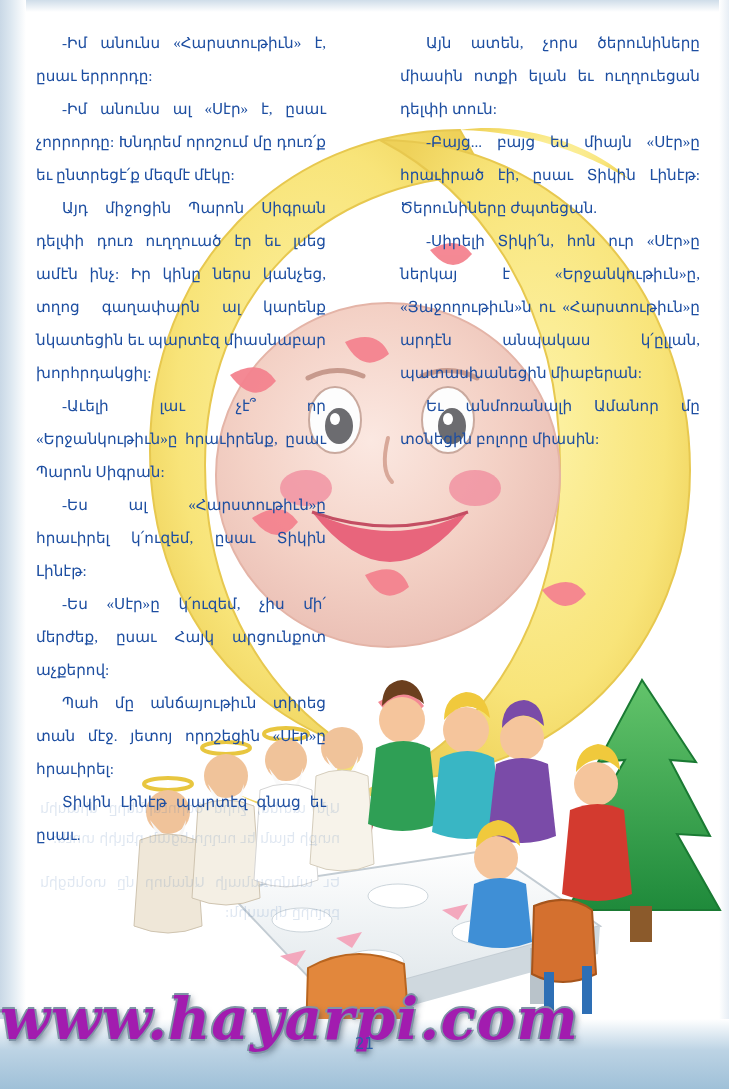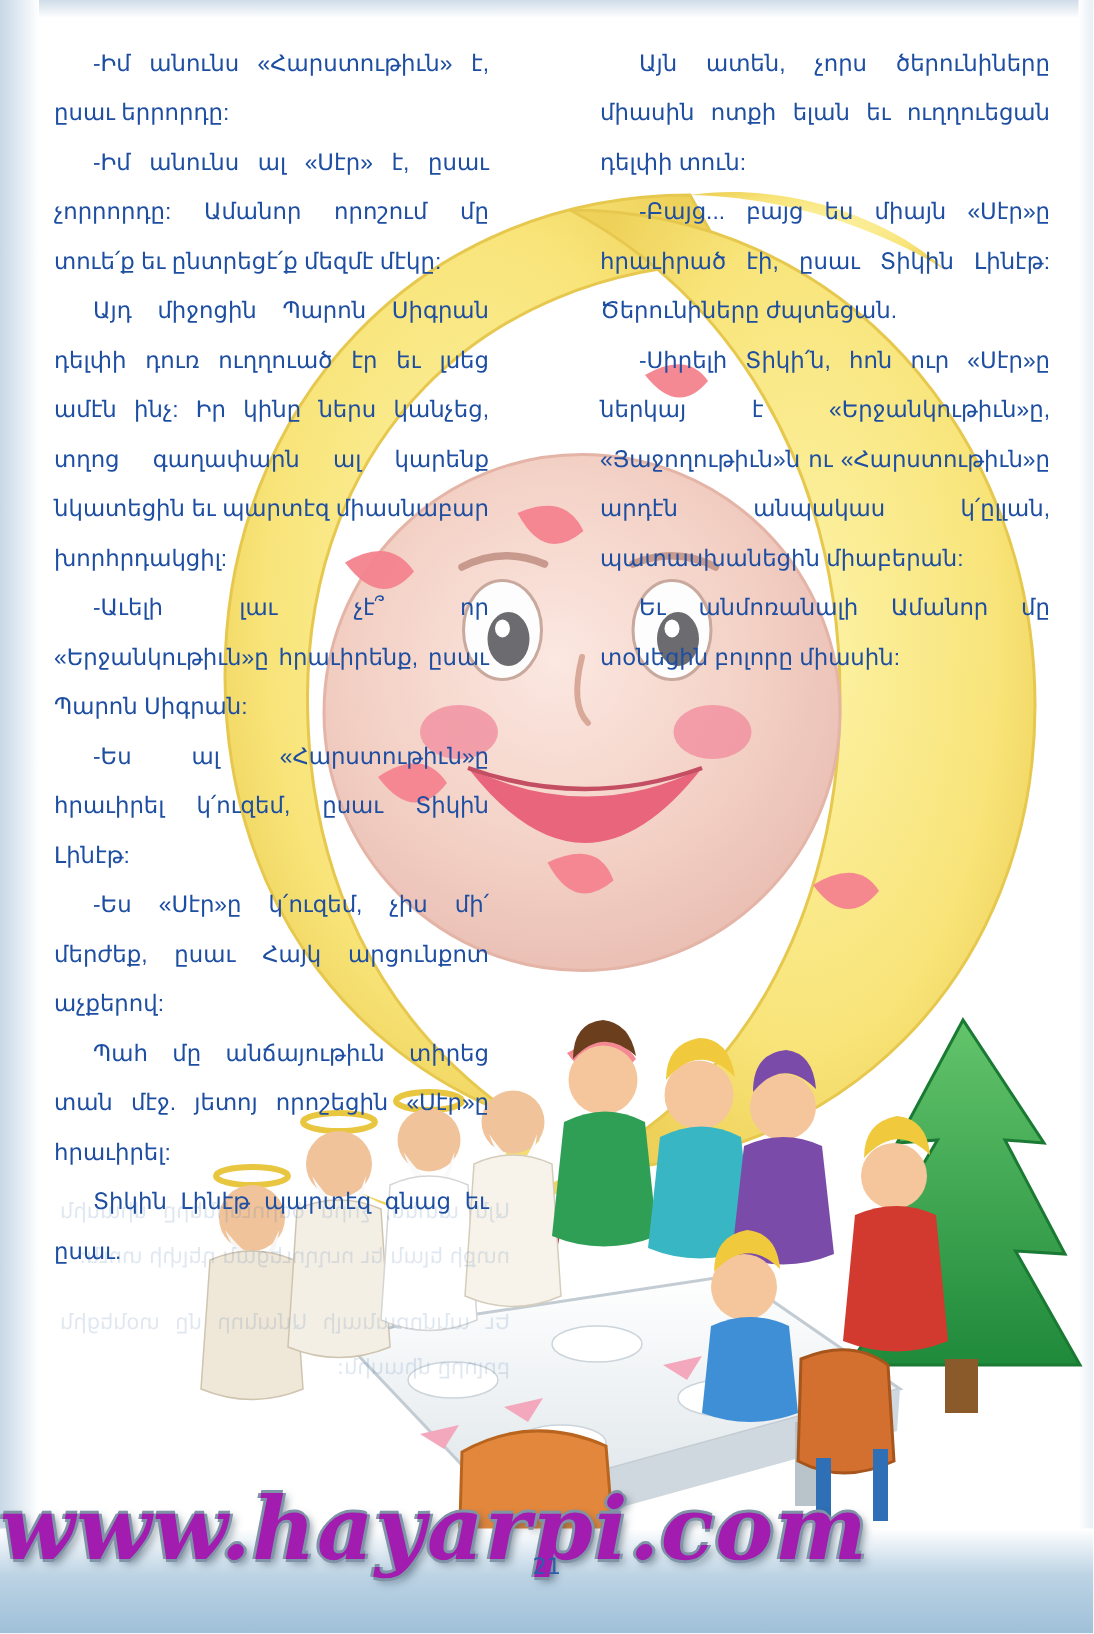--- a/index.html
+++ b/index.html
@@ -39,21 +39,21 @@
   .edge-right {
     position: absolute;
     right: 0; top: 0;
     width: 10px; height: 1089px;
     background: linear-gradient(to left, #e7eef5 0%, #ffffff 100%);
   }
 
   
   .col {
     position: absolute;
-    font-family: Liberation Sans, sans-serif;
+    font-family: Liberation Serif, serif;
     font-size: 15.2px;
     line-height: 33px;
     color: #1d4ea1;
     text-align: justify;
   }
   .col p {
     margin: 0 0 0 0;
   }
   .col p.ind {
     text-indent: 26px;
@@ -288,21 +288,21 @@
           <circle cx="366" cy="738" r="22" fill="#f5c59c"></circle>
           <path d="M346 728 q 22 -24 44 -2 q -2 -24 -22 -26 q -22 4 -22 28 Z" fill="#f0c93c"></path>
           <path d="M344 764 q 26 -12 52 0 l 6 58 q -32 12 -64 0 Z" fill="#3f8fd6"></path>
         </g>
       </g>
     </svg>
   </div>
 
   <div class="col col-left">
     <p class="ind">-Իմ անունս «Հարստութիւն» է, ըսաւ երրորդը:</p>
-    <p class="ind">-Իմ անունս ալ «Սէր» է, ըսաւ չորրորդը: Ամանոր որոշում մը տուե՛ք եւ ընտրեցէ՛ք մեզմէ մէկը:</p>
+    <p class="ind">-Իմ անունս ալ «Սէր» է, ըսաւ չորրորդը: Խնդրեմ որոշում մը դուռ՛ք եւ ընտրեցէ՛ք մեզմէ մէկը:</p>
     <p class="ind">Այդ միջոցին Պարոն Սիգրան դելփի դուռ ուղղուած էր եւ լսեց ամէն ինչ: Իր կինը ներս կանչեց, տղոց գաղափարն ալ կարենք նկատեցին եւ պարտէզ միասնաբար խորհրդակցիլ:</p>
     <p class="ind">-Աւելի լաւ չէ՞ որ «Երջանկութիւն»ը հրաւիրենք, ըսաւ Պարոն Սիգրան:</p>
     <p class="ind">-Ես ալ «Հարստութիւն»ը հրաւիրել կ՛ուզեմ, ըսաւ Տիկին Լինէթ:</p>
     <p class="ind">-Ես «Սէր»ը կ՛ուզեմ, չիս մի՛ մերժեք, ըսաւ Հայկ արցունքոտ աչքերով:</p>
     <p class="ind">Պահ մը անճայութիւն տիրեց տան մէջ. յետոյ որոշեցին «Սէր»ը հրաւիրել:</p>
     <p class="ind">Տիկին Լինէթ պարտէզ գնաց եւ ըսաւ.</p>
   </div>
 
   <div class="col col-right">
     <p class="ind">Այն ատեն, չորս ծերունիները միասին ոտքի ելան եւ ուղղուեցան դելփի տուն:</p>

